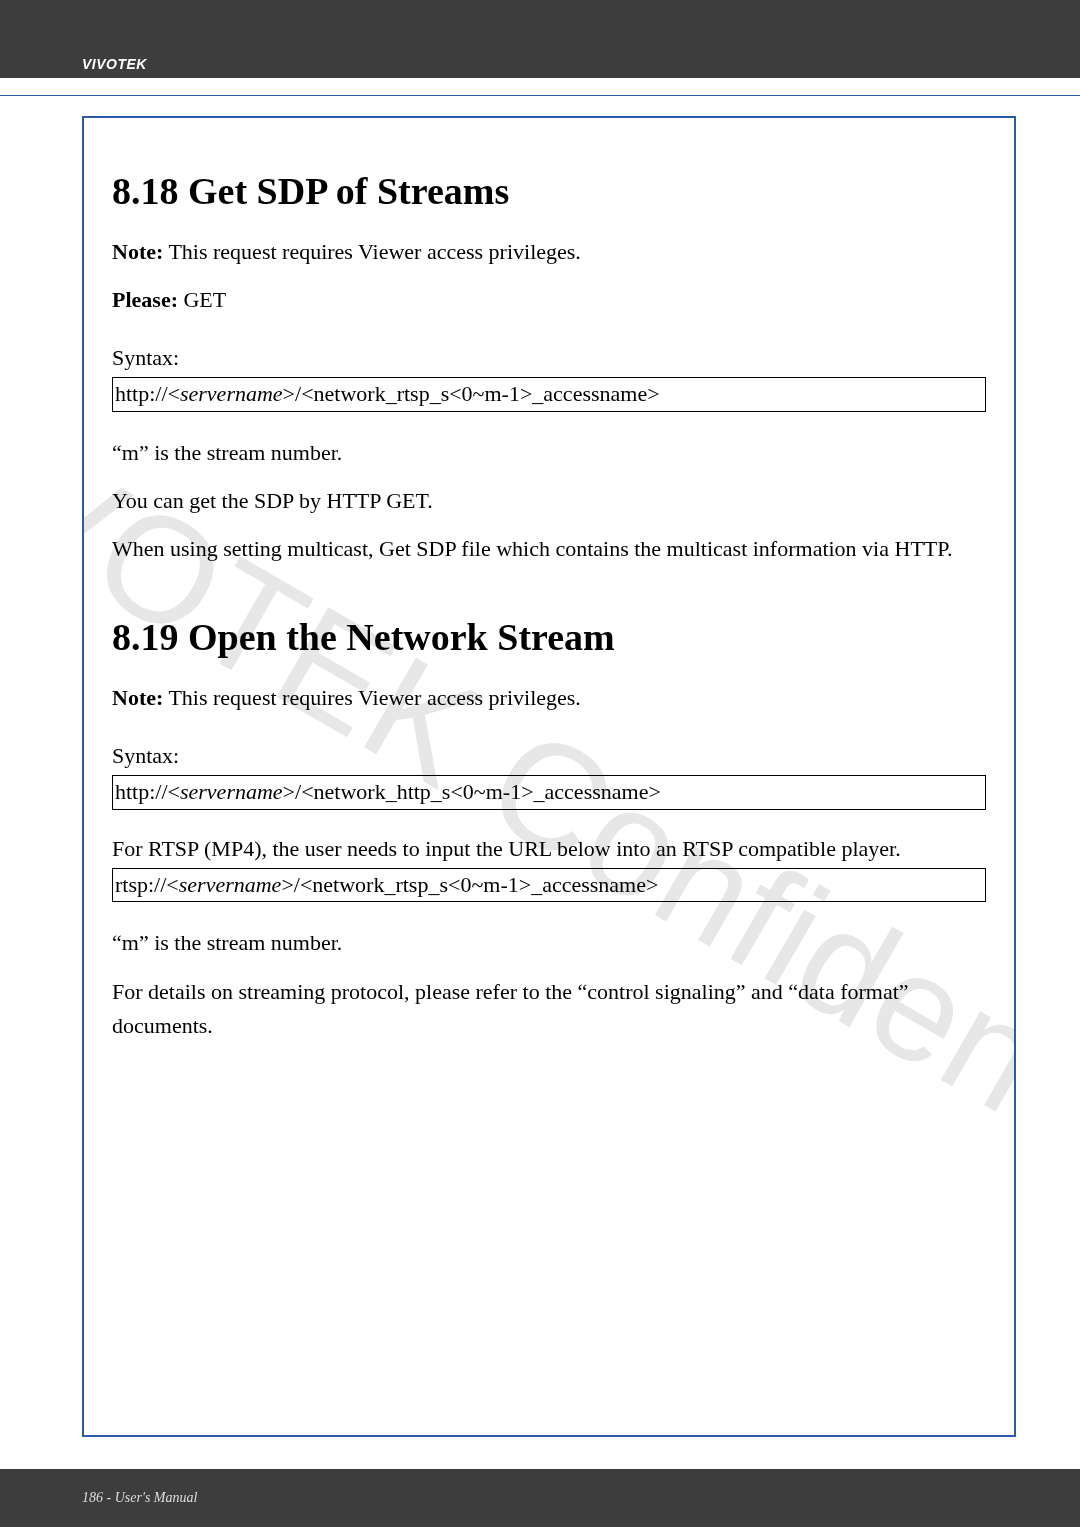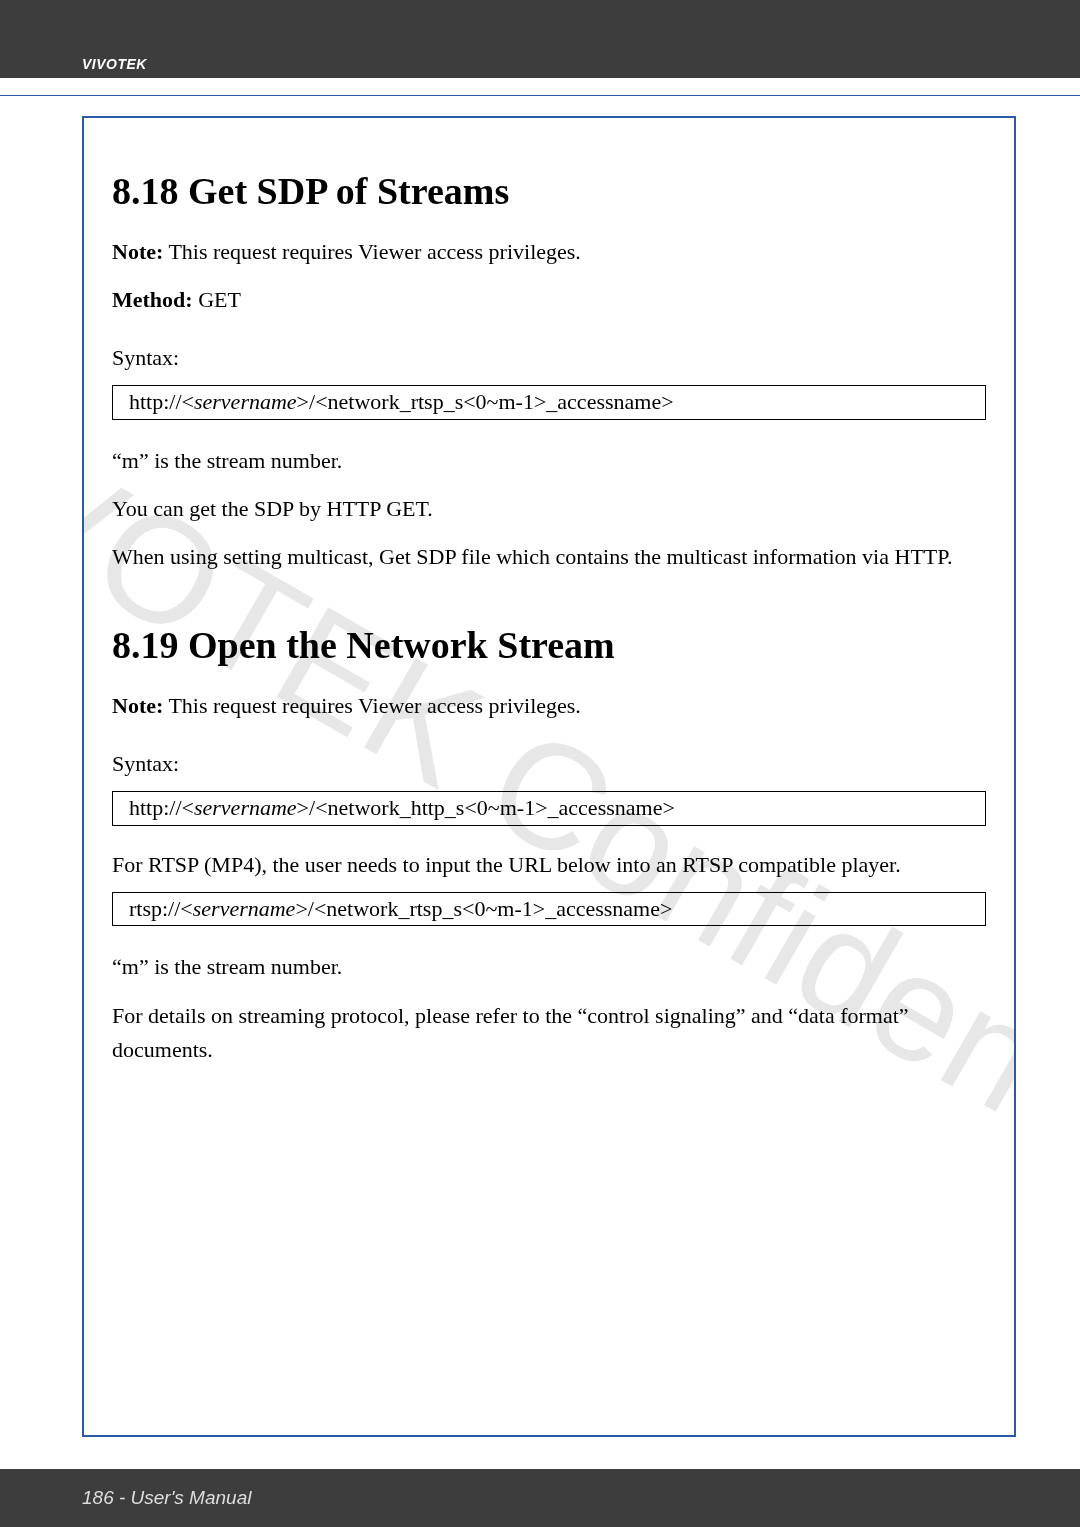--- a/index.html
+++ b/index.html
@@ -69,43 +69,43 @@
     font-weight: bold;
     color: #000000;
     margin-bottom: 12px;
   }
   h2.section-heading.second { margin-top: 42px; }
   .para { margin: 14px 0 2px 0; }
   .bold { font-weight: bold; }
   .syntax-label { margin-top: 24px; }
   .code-box {
     border: 1px solid #000000;
-    padding: 2px 4px 2px 16px;
+    padding: 2px 4px 2px 2px;
     font-size: 22px;
     line-height: 1.3;
     width: 100%;
-    margin-top: 10px;
+    margin-top: 2px;
   }
   .italic { font-style: italic; }
   .gap-above-sm { margin-top: 24px; }
   .gap-above-md { margin-top: 22px; }
   .footer-bar {
     position: absolute;
     left: 0; right: 0; bottom: 0;
     height: 58px;
     background: #3d3d3d;
     display: flex;
     align-items: center;
     padding-left: 82px;
   }
   .footer-text {
     color: #dddddd;
-    font-family: Liberation Sans, sans-serif;
+    font-family: Liberation Serif, serif;
     font-style: italic;
-    font-size: 19px;
+    font-size: 14px;
   }
 </style>
 </head>
 <body>
 
 <div class="header-bar">
   <span class="header-brand">VIVOTEK</span>
 </div>
 <div class="header-rule"></div>
 
@@ -113,21 +113,21 @@
   <div class="watermark">VIVOTEK Confidential</div>
 
   <div class="body-text">
 
     <h2 class="section-heading">8.18 Get SDP of Streams</h2>
 
     <p class="para">
       <span class="bold">Note:</span><span> This request requires Viewer access privileges.</span>
     </p>
     <p class="para">
-      <span class="bold">Method:</span><span> GET</span>
+      <span class="bold">Please:</span><span> GET</span>
     </p>
 
     <p class="para syntax-label">Syntax:</p>
     <div class="code-box">
       <span>http://&lt;</span><span class="italic">servername</span><span>&gt;/&lt;network_rtsp_s&lt;0~m-1&gt;_accessname&gt;</span>
     </div>
 
     <p class="para gap-above-sm">“m” is the stream number.</p>
     <p class="para">You can get the SDP by HTTP GET.</p>
     <p class="para">When using setting multicast, Get SDP file which contains the multicast information via HTTP.</p>

